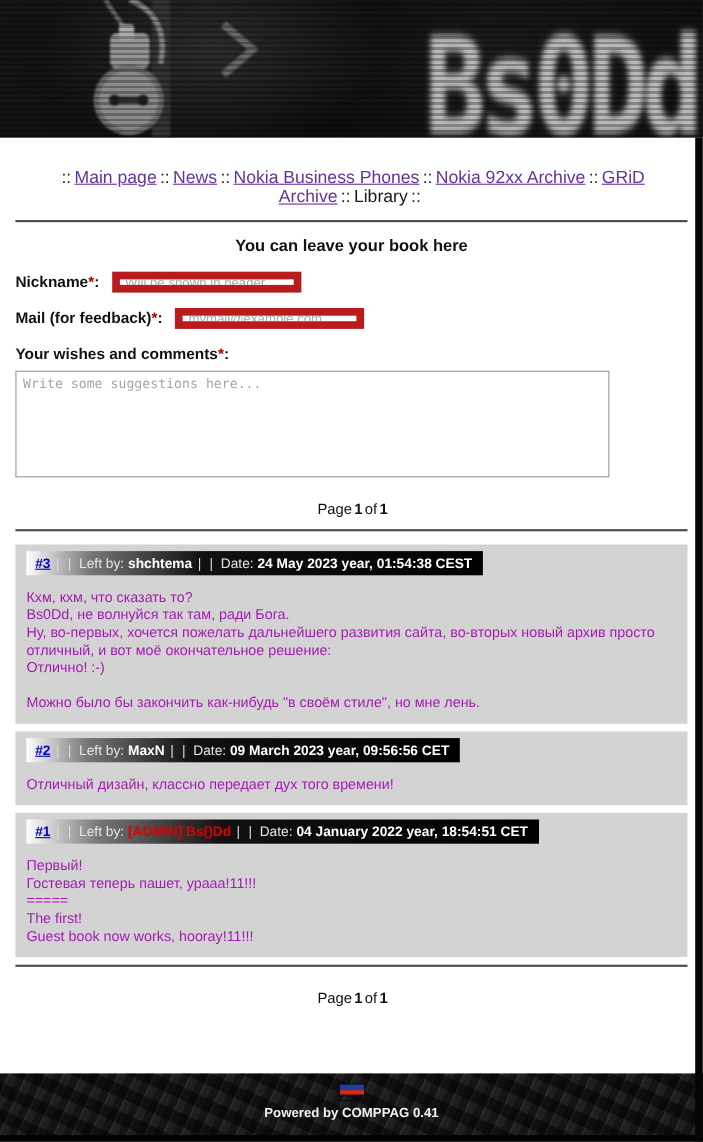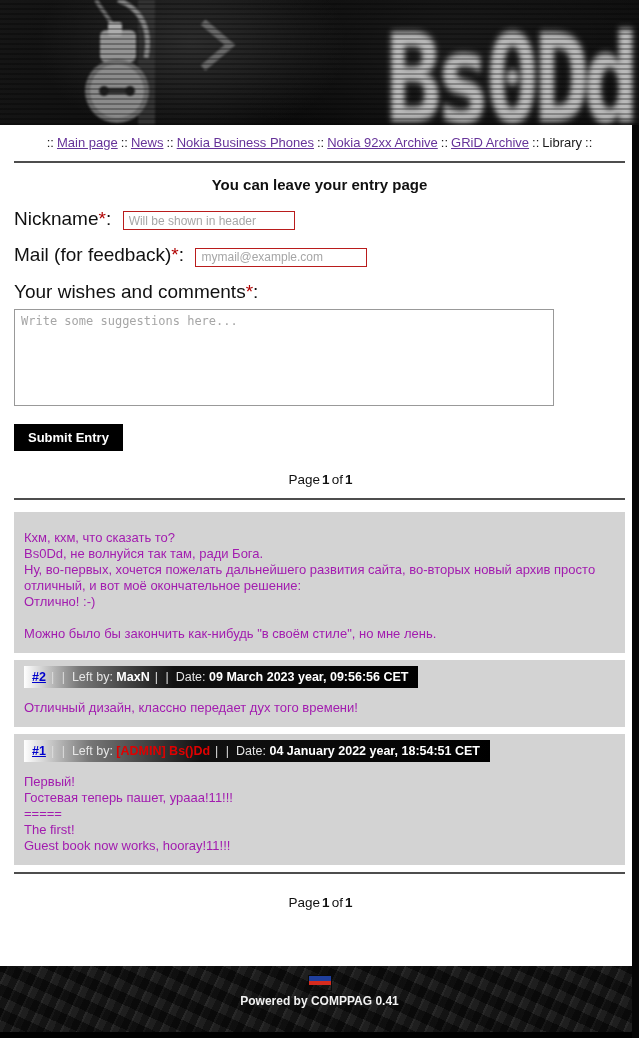--- a/index.html
+++ b/index.html
@@ -31,39 +31,39 @@
   }
   .banner-scanlines {
     position:absolute; inset:0;
     background:repeating-linear-gradient(0deg, rgba(0,0,0,.28) 0 2px, rgba(0,0,0,0) 2px 5px);
     pointer-events:none;
   }
 
   
   .content { padding:0 14px; }
 
-  .main-nav { text-align:center; font-size:13px; padding:10px 0 5px; color:#1a1a1a; }
+  .main-nav { text-align:center; font-size:16px; padding:28px 0 5px; color:#1a1a1a; }
   .nav-sep { margin:0 3px; }
   a.nav-link { color:#663399; text-decoration:underline; }
   .nav-current { color:#1a1a1a; }
 
   .rule { border:none; height:2px; background:#4d4d4d; margin:6px 0; }
 
   .title-bar {
     margin-top:15px; height:29px; line-height:29px; text-align:center;
     color:#fff; font-weight:bold; font-size:19px;
     background:linear-gradient(90deg, #fbfbfb 0%, #000 26%, #000 74%, #c9c9c9 100%);
   }
   .subtitle { text-align:center; font-weight:bold; font-size:15px; margin:13px 0 15px; }
 
   .form-row { margin:0 0 14px; }
-  .form-label { font-weight:normal; font-size:19px; }
+  .form-label { font-weight:bold; font-size:14px; }
   .req { color:#b00000; }
   input.text {
-    width:172px; height:19px; border:1px solid #b91c1c; font-size:12px; padding:0 5px;
+    width:172px; height:19px; border:7px solid #b91c1c; font-size:12px; padding:0 5px;
     margin-left:7px; vertical-align:middle; font-family:"Liberation Sans", sans-serif; color:#222;
   }
   input::placeholder, textarea::placeholder { color:#a6a6a6; opacity:1; }
   textarea.comments {
     display:block; width:540px; height:97px; border:1px solid #999; resize:none;
     font-family:"DejaVu Sans Mono", monospace; font-size:12px; padding:4px 6px;
     margin-top:6px; color:#6d28d9;
   }
   .submit-btn {
     background:#000; color:#fff; font-weight:bold; font-size:13px; border:none;
@@ -86,21 +86,21 @@
   .entry-author { font-weight:bold; color:#fff; }
   .entry-author.admin { color:#e00000;margin-top:19px; }
   .entry-date-label { color:#e6e6e6; }
   .entry-date { font-weight:bold; color:#fff; }
   .entry-message {
     font-size:13px; line-height:16px; margin-top:12px; white-space:pre-line; color:#a21caf;
   }
 
   
   .footer {
-    position:absolute; left:0; right:0; bottom:0; height:72px;
+    position:absolute; left:0; right:0; bottom:0; height:62px;
     border-bottom:6px solid #000; text-align:center; color:#f2f2f2;
     background:
       repeating-linear-gradient(115deg, rgba(0,0,0,.45) 0 7px, rgba(255,255,255,.02) 7px 9px, rgba(0,0,0,.15) 9px 15px),
       repeating-linear-gradient(25deg, rgba(40,40,40,.6) 0 11px, rgba(15,15,15,.8) 11px 22px),
       #1d1d1d;
     padding-top:9px; z-index:4;
   }
   .flag { width:24px; height:16px; margin:0 auto 3px; display:block; border:1px solid #0a0a0a; }
   .flag .w { height:5px; background:#f5f5f5; }
   .flag .b { height:5px; background:#1f3f9e; }
@@ -130,46 +130,48 @@
   <div class="banner-logo">Bs0Dd</div>
   <div class="banner-scanlines"></div>
 </div>
 
 <div class="content">
 
   <nav class="main-nav"><span class="nav-sep">::</span><a href="#" class="nav-link">Main page</a><span class="nav-sep">::</span><a href="#" class="nav-link">News</a><span class="nav-sep">::</span><a href="#" class="nav-link">Nokia Business Phones</a><span class="nav-sep">::</span><a href="#" class="nav-link">Nokia 92xx Archive</a><span class="nav-sep">::</span><a href="#" class="nav-link">GRiD Archive</a><span class="nav-sep">::</span><span class="nav-current">Library</span><span class="nav-sep">::</span></nav>
 
   <hr class="rule">
 
-  <div class="subtitle">You can leave your entry page</div>
+  <div class="subtitle">You can leave your book here</div>
 
   <form>
     <div class="form-row">
       <span class="form-label"><span>Nickname</span><span class="req">*</span><span>:</span></span>
       <input class="text" type="text" placeholder="Will be shown in header" style="">
     </div>
     <div class="form-row">
       <span class="form-label"><span>Mail (for feedback)</span><span class="req">*</span><span>:</span></span>
       <input class="text" type="text" placeholder="mymail@example.com" style="">
     </div>
     <div class="form-row">
       <span class="form-label"><span>Your wishes and comments</span><span class="req">*</span><span>:</span></span>
       <textarea class="comments" placeholder="Write some suggestions here..." style=""></textarea>
     </div>
-    <button class="submit-btn">Submit Entry</button>
   </form>
 
   <div class="pagination">
     <span>Page</span><b>1</b><span>of</span><b>1</b>
   </div>
 
   <hr class="rule">
 
   <div class="entries">
   <div class="entry">
+    <div class="entry-header">
+      <a href="#" class="entry-id">#3</a><span class="entry-sep">| |</span><span class="entry-date-label">Left by:</span> <span class="entry-author">shchtema</span><span class="entry-sep">| |</span><span class="entry-date-label">Date:</span> <span class="entry-date">24 May 2023 year, 01:54:38 CEST</span>
+    </div>
     <div class="entry-message">Кхм, кхм, что сказать то?
 Bs0Dd, не волнуйся так там, ради Бога.
 Ну, во-первых, хочется пожелать дальнейшего развития сайта, во-вторых новый архив просто отличный, и вот моё окончательное решение:
 Отлично! :-)
 
 Можно было бы закончить как-нибудь "в своём стиле", но мне лень.</div>
   </div>
 
   <div class="entry">
     <div class="entry-header">

